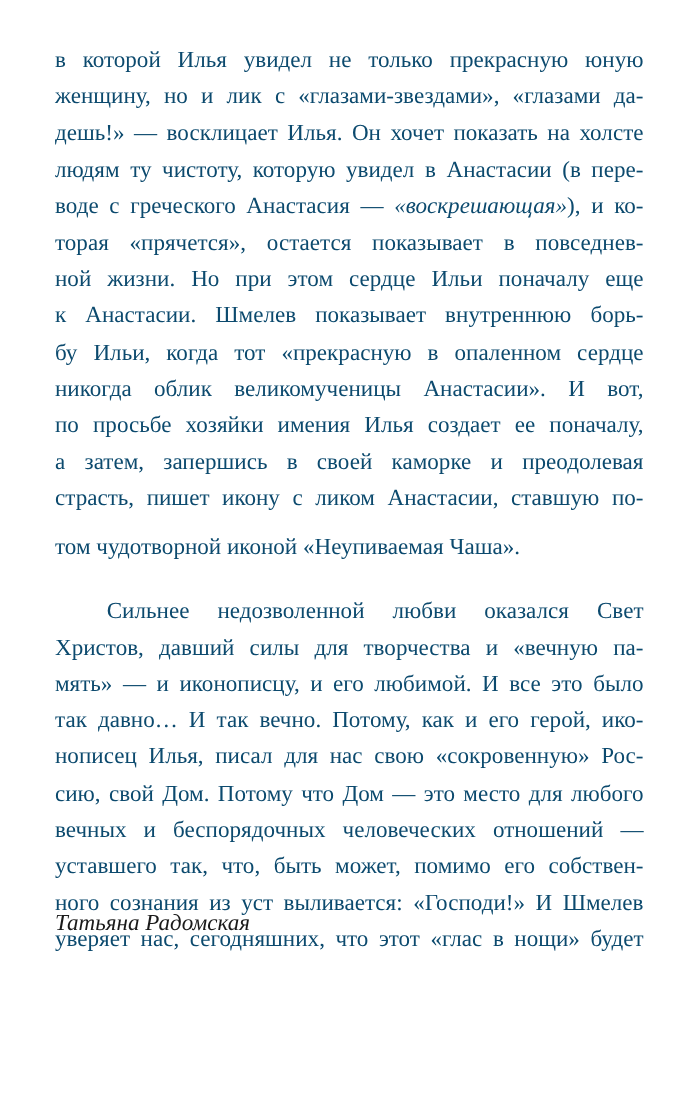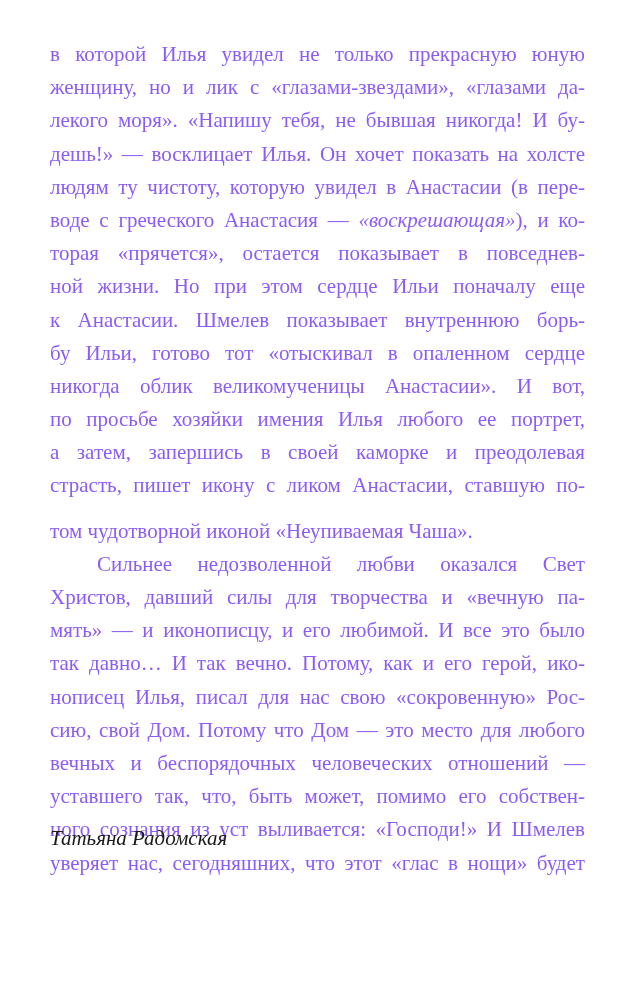--- a/index.html
+++ b/index.html
@@ -1,42 +1,41 @@
 <!DOCTYPE html>
 <html><head>
 <meta charset="utf-8">
 <style>
   html, body { margin:0; padding:0; background:#ffffff; }
   body { width:630px; height:1000px; overflow:hidden; position:relative; }
   .page { position:absolute; left:50px; top:38px; width:535px;
-    font-family:"Liberation Serif","DejaVu Serif",serif; color:#8b5cf6; font-size:21px; }
+    font-family:"Liberation Serif","DejaVu Serif",serif; color:#0c4a6e; font-size:21px; }
   .line { height:33.2px; line-height:33.2px; white-space:nowrap; text-align:justify; text-align-last:justify; display:block; }
   .line.last { text-align-last:left;margin-top:12px; }
-  .indent { padding-left:47px; }
+  .indent { padding-left:47px;margin-top:24px; }
   .author { position:absolute; left:50px; top:822px; width:535px; text-align:left;
     font-family:"Liberation Serif","DejaVu Serif",serif; font-style:italic; font-size:21px; color:#1a1a1a; line-height:33px; }
   i { font-style:italic; }
 </style>
 </head>
 <body>
 
 <div class="page">
   <div>
     <span class="line">в которой Илья увидел не только прекрасную юную</span>
     <span class="line">женщину, но и лик с «глазами-звездами», «глазами да-</span>
-    <span class="line">лекого моря». «Напишу тебя, не бывшая никогда! И бу-</span>
     <span class="line">дешь!» — восклицает Илья. Он хочет показать на холсте</span>
     <span class="line">людям ту чистоту, которую увидел в Анастасии (в пере-</span>
     <span class="line"><span>воде с греческого Анастасия — </span><i>«воскрешающая»</i><span>), и ко-</span></span>
     <span class="line">торая «прячется», остается показывает в повседнев-</span>
     <span class="line">ной жизни. Но при этом сердце Ильи поначалу еще</span>
     <span class="line">к Анастасии. Шмелев показывает внутреннюю борь-</span>
-    <span class="line">бу Ильи, готово тот «отыскивал в опаленном сердце</span>
+    <span class="line">бу Ильи, когда тот «прекрасную в опаленном сердце</span>
     <span class="line">никогда облик великомученицы Анастасии». И вот,</span>
-    <span class="line">по просьбе хозяйки имения Илья любого ее портрет,</span>
+    <span class="line">по просьбе хозяйки имения Илья создает ее поначалу,</span>
     <span class="line">а затем, запершись в своей каморке и преодолевая</span>
     <span class="line">страсть, пишет икону с ликом Анастасии, ставшую по-</span>
     <span class="line last">том чудотворной иконой «Неупиваемая Чаша».</span>
   </div>
   <div>
     <span class="line indent">Сильнее недозволенной любви оказался Свет</span>
     <span class="line">Христов, давший силы для творчества и «вечную па-</span>
     <span class="line">мять» — и иконописцу, и его любимой. И все это было</span>
     <span class="line">так давно… И так вечно. Потому, как и его герой, ико-</span>
     <span class="line">нописец Илья, писал для нас свою «сокровенную» Рос-</span>

